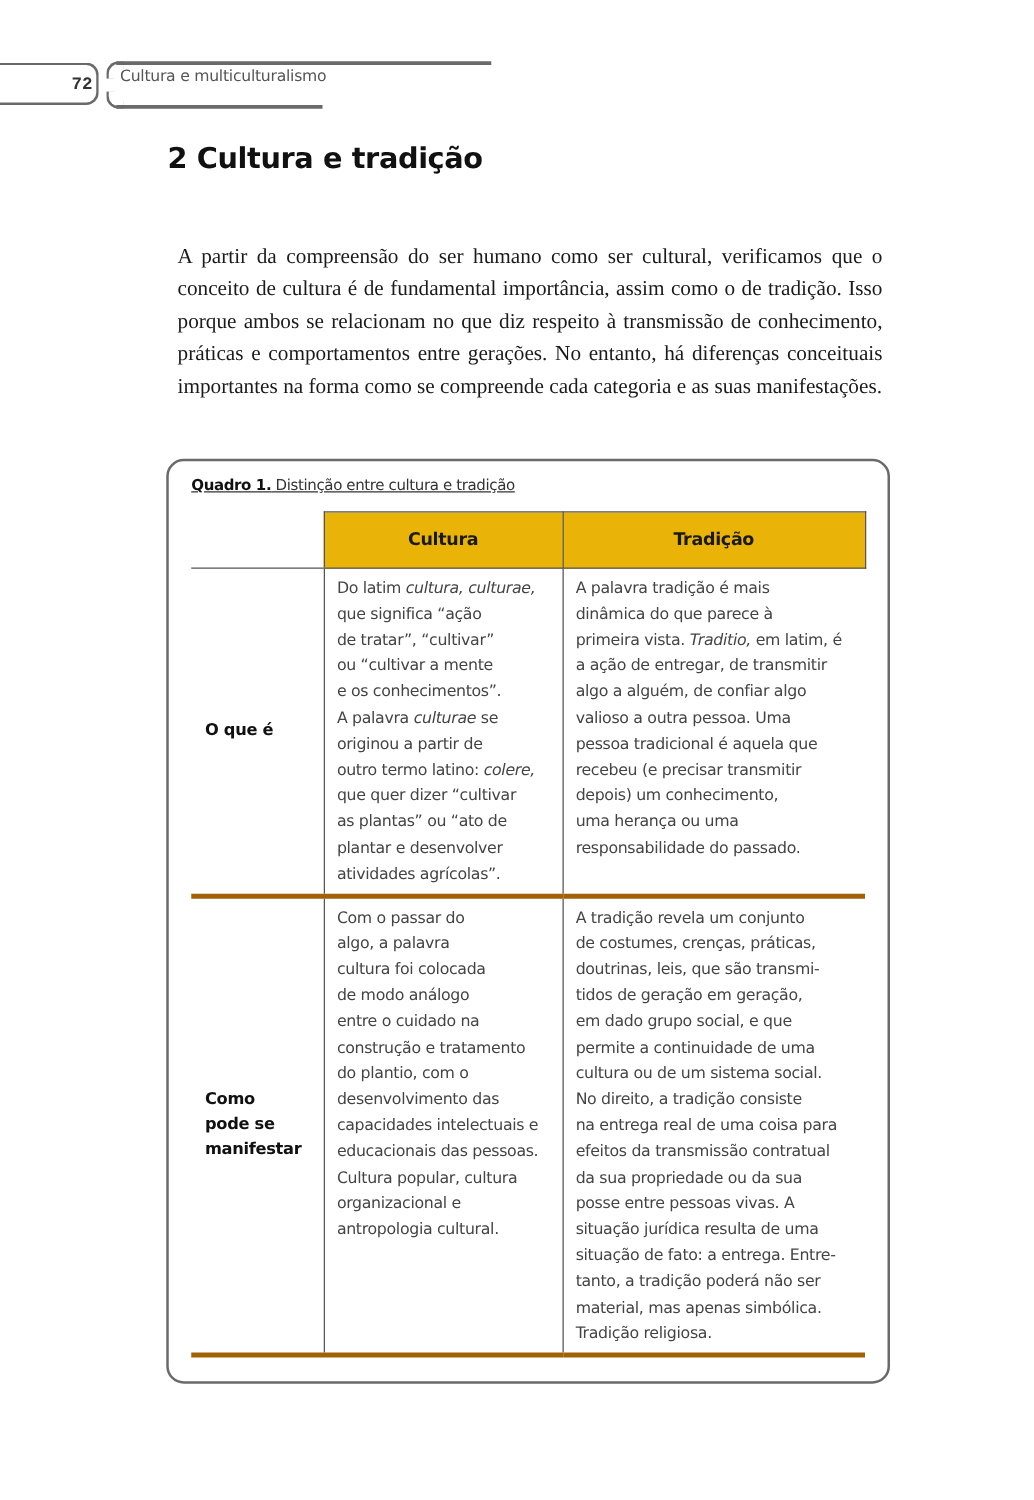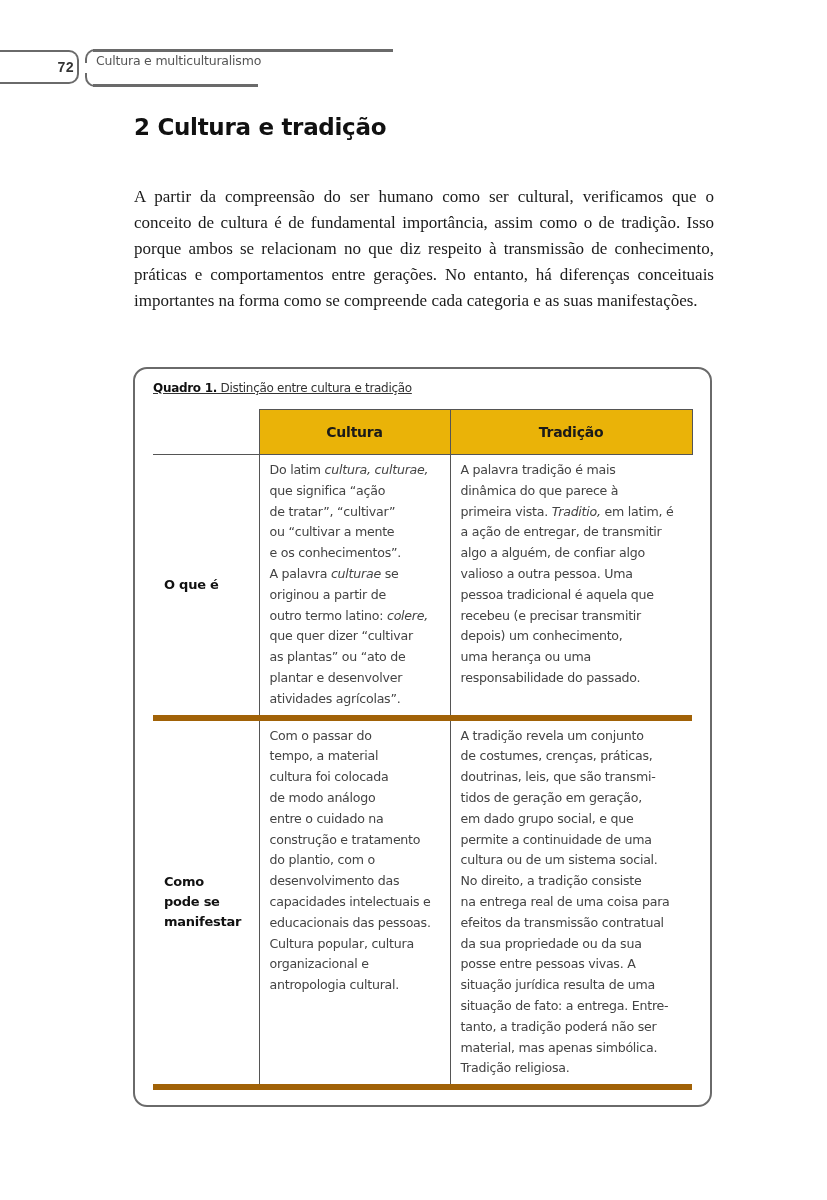--- a/index.html
+++ b/index.html
@@ -29,21 +29,21 @@
     position: absolute; left: 134px; top: 114px;
     font-family: "DejaVu Sans", sans-serif; font-weight: bold; font-size: 23px; color: #111; letter-spacing: -0.3px;
   }
 
   
   .body-text {
     position: absolute; left: 134px; top: 184px; width: 580px;
     font-family: "Liberation Serif", serif; font-size: 17px; line-height: 26px; color: #1a1a1a;
     text-align: justify;
   }
-  .body-text p { margin: 0; }
+  .body-text p { margin: 8px; }
   .body-text p.indent { text-indent: 25px; text-align: left; }
 
   
   .quadro {
     position: absolute; left: 133px; top: 367px; width: 579px; height: 740px;
     border: 2.5px solid #6a6a6a; border-radius: 14px; box-sizing: border-box;
   }
   .quadro-caption {
     position: absolute; left: 153px; top: 381px;
     font-family: "DejaVu Sans", sans-serif; font-size: 12px; color: #333; letter-spacing: -0.3px; text-decoration: underline;
@@ -58,21 +58,21 @@
   table.q col.c0 { width: 106px; }
   table.q col.c1 { width: 191px; }
   table.q col.c2 { width: 242px; }
   table.q th {
     background: #eab308; height: 42px; font-weight: bold; font-size: 14px; color: #1a1a1a;
     border: 1px solid #555; border-bottom: 1px solid #555;
   }
   table.q th.blank { background: transparent; border: none; border-bottom: 1px solid #555; }
   table.q td {
     vertical-align: top; line-height: 20.8px; padding: 5px 8px 5px 10px;
-    border-bottom: 6px solid #a16207;
+    border-bottom: 4px solid #a16207;
   }
   table.q td.label {
     vertical-align: middle; font-weight: bold; color: #111; font-size: 13px; line-height: 20px;
     padding-left: 11px; border-right: 1px solid #555;
   }
   table.q td.mid { border-right: 1px solid #555; }
   table.q td .line { display: block; white-space: nowrap; }
   table.q i { font-style: italic; }
 </style>
 </head>
@@ -142,21 +142,21 @@
         </td>
     </tr>
     <tr>
       <td class="label">
           <span class="line">Como</span>
           <span class="line">pode se</span>
           <span class="line">manifestar</span>
         </td>
       <td class="mid">
           <span class="line">Com o passar do</span>
-          <span class="line">tempo, a material</span>
+          <span class="line">algo, a palavra</span>
           <span class="line">cultura foi colocada</span>
           <span class="line">de modo análogo</span>
           <span class="line">entre o cuidado na</span>
           <span class="line">construção e tratamento</span>
           <span class="line">do plantio, com o</span>
           <span class="line">desenvolvimento das</span>
           <span class="line">capacidades intelectuais e</span>
           <span class="line">educacionais das pessoas.</span>
           <span class="line">Cultura popular, cultura</span>
           <span class="line">organizacional e</span>

